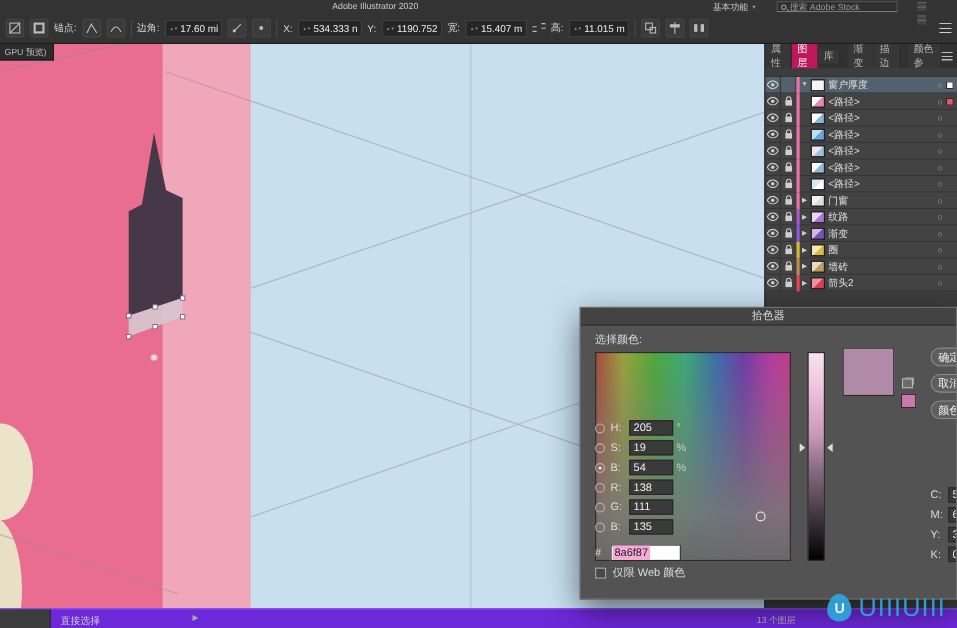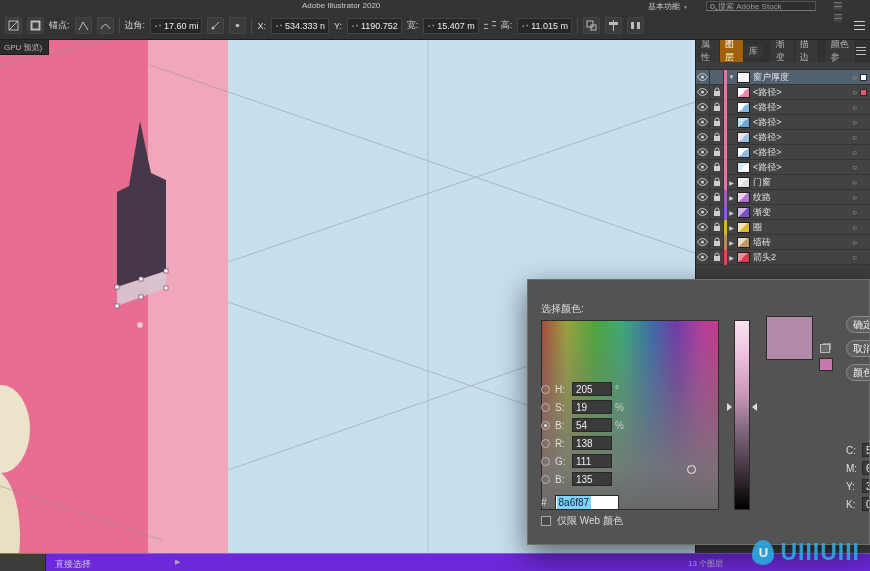--- a/index.html
+++ b/index.html
@@ -39,21 +39,21 @@
   .blob2{left:-34px;top:430px;width:54px;height:132px;background:#e9dfc5}
   .canvas svg{position:absolute;left:0;top:0}
   .doc-tab{position:absolute;left:0;top:40px;height:15px;background:#2b2b2b;color:#b9b9b9;font-size:8px;
            padding:2px 6px 0 4px;z-index:6;border-right:1px solid #1c1c1c;border-bottom:1px solid #1c1c1c}
 
   
   .panel{position:absolute;left:695px;top:40px;width:175px;height:513px;background:#3d3d3d;border-left:1px solid #242424}
   .tabstrip{height:22px;background:#313131;display:flex;align-items:stretch;font-size:9px;color:#b5b5b5;padding-right:4px}
   .tabs-holder{display:flex;align-items:center;flex:1;overflow:hidden}
   .tab{padding:0 5px;display:flex;align-items:center;background:#373737;border-right:1px solid #2c2c2c}
-  .tab.active{background:#a16207;color:#fff}
+  .tab.active{background:#be185d;color:#fff}
   .panel-menu{align-self:center;width:10px;height:8px;background:repeating-linear-gradient(#bbb 0 1px,transparent 1px 3.5px);flex:0 0 auto}
   .panel-gap{height:8px;background:#3d3d3d;border-bottom:1px solid #333}
   .lrow{height:15px;display:flex;align-items:center;border-bottom:1px solid #353535;font-size:9px;color:#e0e0e0;background:#434343}
   .lrow.selected{background:#53616e}
   .cell-eye,.cell-lock{width:14px;height:15px;border-right:1px solid #353535;display:flex;align-items:center;justify-content:center;flex:0 0 auto}
   .bar{width:3px;height:15px;flex:0 0 auto}
   .disc{width:9px;font-size:6px;color:#cfcfcf;text-align:center;flex:0 0 auto}
   .indent{width:9px;flex:0 0 auto}
   .thumb{width:13px;height:11px;border:1px solid #1f1f1f;margin:0 3px 0 1px;flex:0 0 auto}
   .lname{flex:1;overflow:hidden;white-space:nowrap}
@@ -82,21 +82,21 @@
   .mini-swatch{position:absolute;left:291px;top:78px;width:14px;height:13px;border:1px solid #2c2c2c}
   .fields{position:absolute;left:13px;top:100px}
   .frow{display:flex;align-items:center;height:18px;color:#ddd}
   .radio{width:9px;height:9px;border:1px solid #b5b5b5;border-radius:50%;margin-right:5px;position:relative;flex:0 0 auto}
   .radio.sel::after{content:"";position:absolute;inset:2px;background:#e8e8e8;border-radius:50%}
   .flabel{width:17px}
   .finput{width:40px;height:14px;background:#3a3a3a;border:1px solid #272727;color:#eee;padding:0 3px;display:flex;align-items:center}
   .funit{margin-left:3px;color:#ccc}
   .hexrow{position:absolute;left:13px;top:215px;display:flex;align-items:center;color:#ddd}
   .hexbox{width:64px;height:15px;background:#fff;border:1px solid #272727;margin-left:8px;display:flex;align-items:center;padding:0 1px}
-  .hexsel{background:#7dd3fc;color:#16202c;padding:1px 2px;font-size:10px}
+  .hexsel{background:#f9a8d4;color:#16202c;padding:1px 2px;font-size:10px}
   .cmyk{position:absolute;left:318px;top:161px}
   .crow{display:flex;align-items:center;height:18px;color:#ddd}
   .clabel{width:16px}
   .dlg-buttons{position:absolute;left:318px;top:36px;display:flex;flex-direction:column;gap:7px}
   .dlg-btn{width:72px;height:17px;border:1px solid #8b8b8b;border-radius:9px;background:#5e5e5e;color:#eee;
            font-size:10px;display:flex;align-items:center;padding-left:6px;font-family:"Liberation Sans",sans-serif}
   .websafe{position:absolute;left:13px;top:234px;display:flex;align-items:center;color:#ddd}
   .checkbox{width:10px;height:10px;border:1px solid #a8a8a8;background:#484848;margin-right:6px}
 
   
@@ -104,21 +104,21 @@
              font-size:9px;color:#c9c9c9}
   .sb-zoombox{position:absolute;left:0;top:0;width:46px;height:17px;background:#3c3c3c;border-right:1px solid #262626}
   .sb-tool{position:absolute;left:55px;top:4px}
   .sb-arrow{position:absolute;left:175px;top:4px;font-size:7px;color:#aaa}
   .sb-right{position:absolute;left:688px;top:4px;font-size:8px;color:#bbb}
 
   
   .watermark{position:absolute;right:10px;bottom:5px;z-index:70;display:flex;align-items:center;gap:6px;opacity:.92}
   .wm-icon{width:22px;height:25px;background:#2ea6de;border-radius:50% 50% 50% 50%/62% 62% 38% 38%;
            color:#fff;font-size:13px;font-weight:bold;display:flex;align-items:center;justify-content:center}
-  .wm-text{color:#2ea6de;font-size:23px;font-weight:bold;letter-spacing:1px}
+  .wm-text{color:#2ea6de;font-size:23px;font-weight:normal;letter-spacing:1px}
 </style>
 </head>
 <body>
 
 <div id="screen">
 
   <div class="titlebar">
     <span class="tb-title">Adobe Illustrator 2020</span>
     <span class="tb-workspace">
       <span>基本功能</span>
@@ -520,20 +520,21 @@
           <span class="disc">▶</span>
           <span class="thumb" style="background:linear-gradient(135deg,#f0909c 50%,#d8404f 50%)"></span>
           <span class="lname">箭头2</span>
           <span class="target">○</span>
           <span class="chip-space"></span>
         </div>
       </div>
   </div>
 
   <div class="dialog">
+    <div class="dlg-title">拾色器</div>
     <div class="dlg-prompt">选择颜色:</div>
     <div class="spectrum">
       <span class="spec-cursor"></span>
     </div>
     <div class="vslider"></div>
     <span class="sl-arrow-l"></span>
     <span class="sl-arrow-r"></span>
     <div class="preview" style="background: rgb(177, 138, 168);"></div>
     <span class="gamut-icon"></span>
     <span class="mini-swatch" style="background: rgb(200, 120, 173);"></span>

